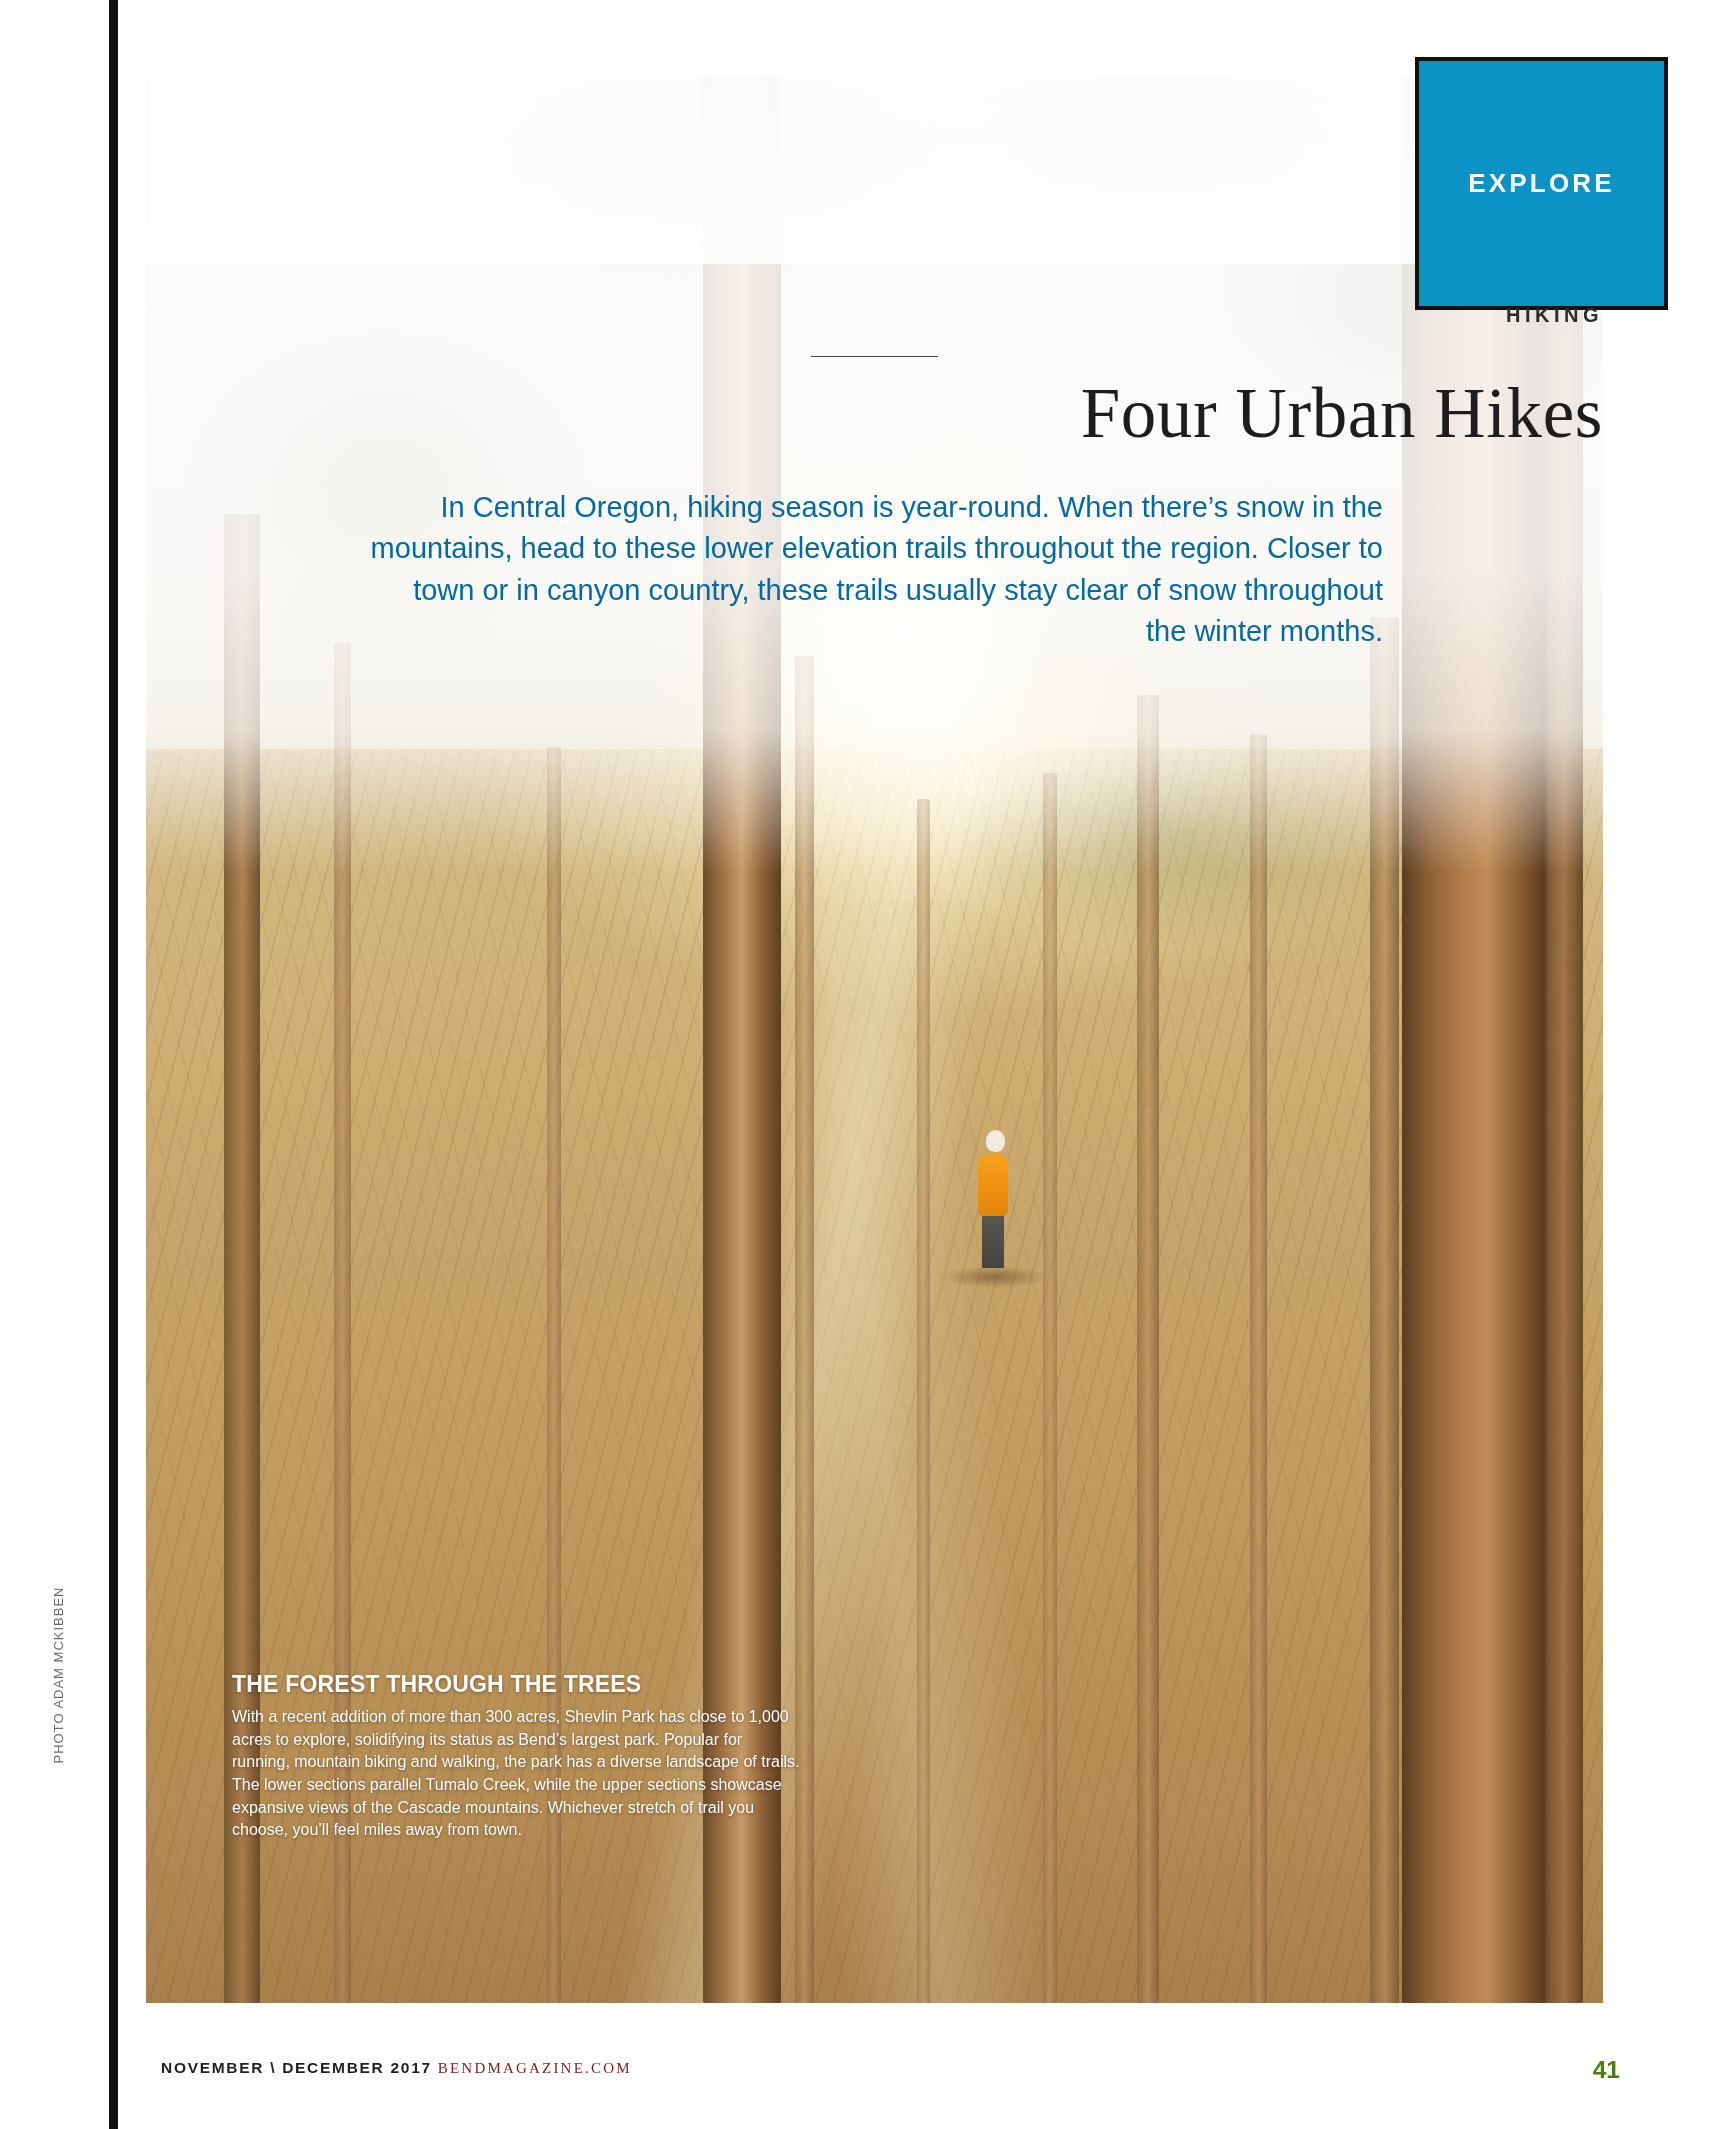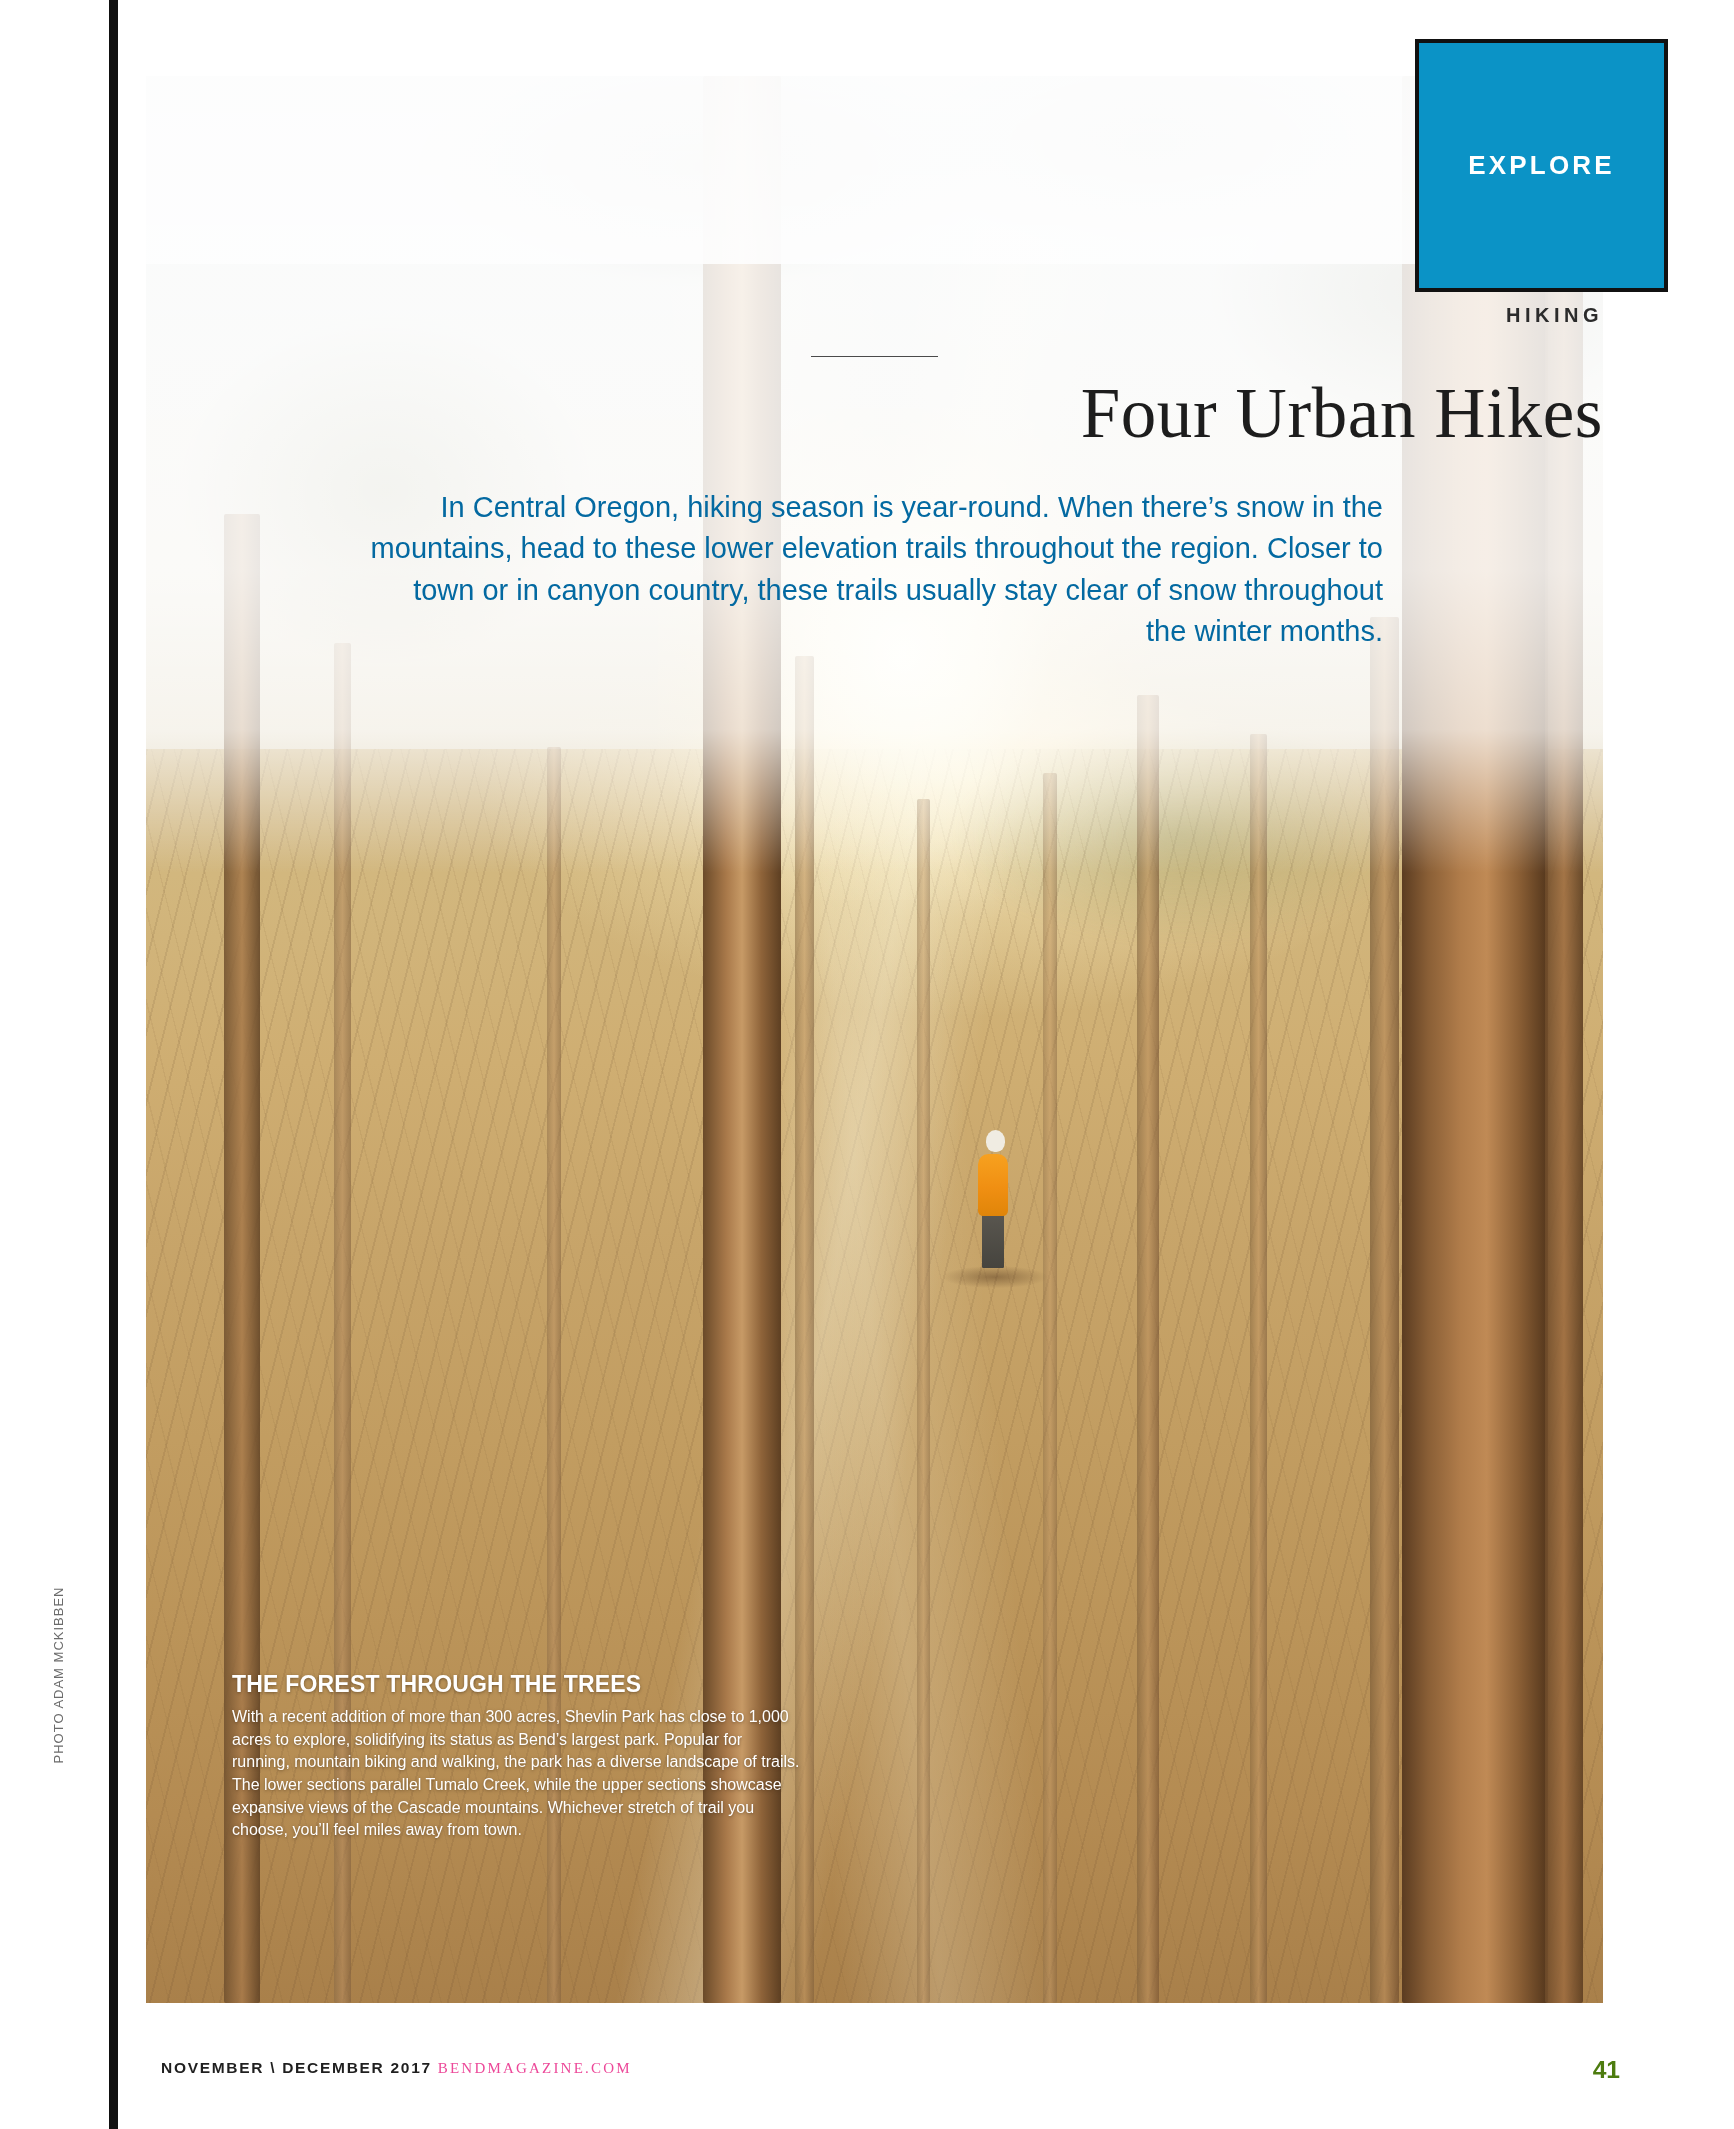--- a/index.html
+++ b/index.html
@@ -155,21 +155,21 @@
     position: absolute;
     left: 146px; top: 76px;
     width: 1457px; height: 188px;
     background: rgba(246,247,248,0.90);
   }
 
   
   .explore-badge {
     position: absolute;
     left: 1415px;
-    top: 39px;
+    top: 57px;
     width: 253px;
     height: 253px;
     background: #0b93c6;
     border: 4.5px solid #111111;
     box-sizing: border-box;
     display: flex;
     align-items: center;
     justify-content: center;
   }
   .explore-badge span {
@@ -283,21 +283,21 @@
     letter-spacing: 1.7px;
     color: #1f1f1f;
     font-weight: 700;
     font-family: "Liberation Sans", sans-serif;
   }
   .footer-site {
     font-family: "Liberation Serif", serif;
     font-weight: 400;
     letter-spacing: 2.2px;
     font-size: 15px;
-    color: #ec4899;
+    color: #7f1d1d;
   }
   .folio {
     position: absolute;
     right: 114px;
     top: -2.6px;
     font-size: 24.6px;
     font-weight: 700;
     color: #4d7c0f;
     font-family: "Liberation Sans", sans-serif;
   }

